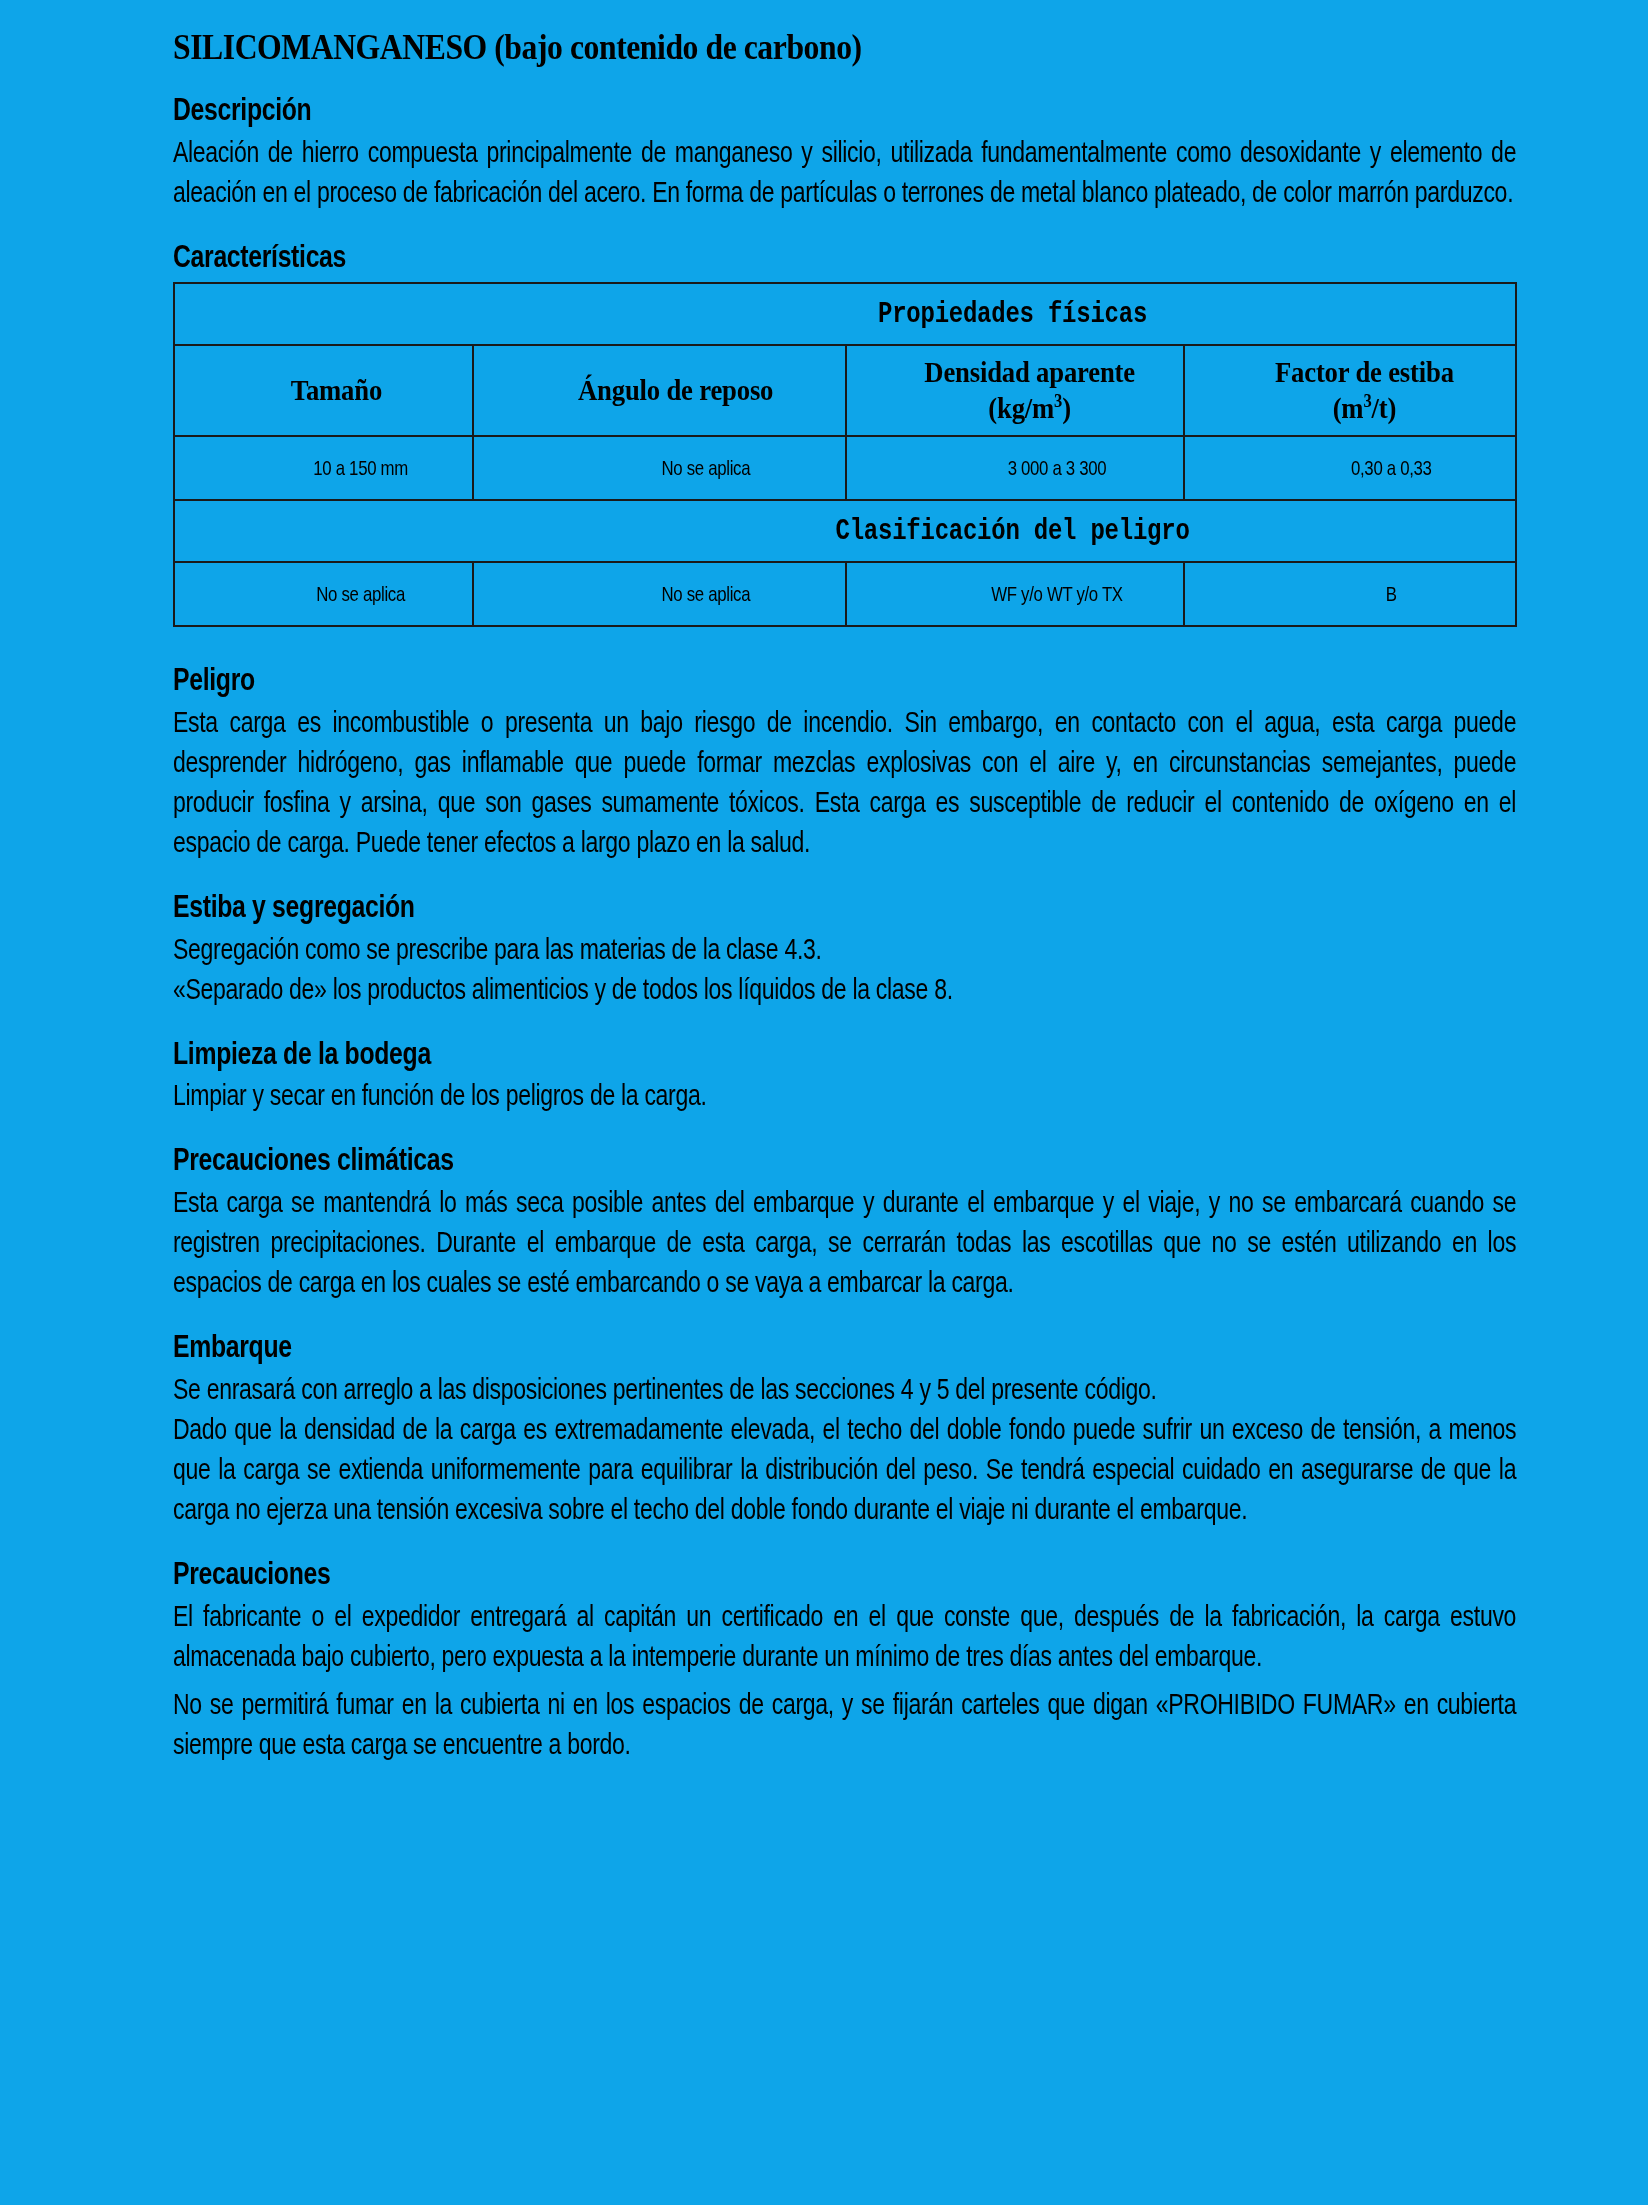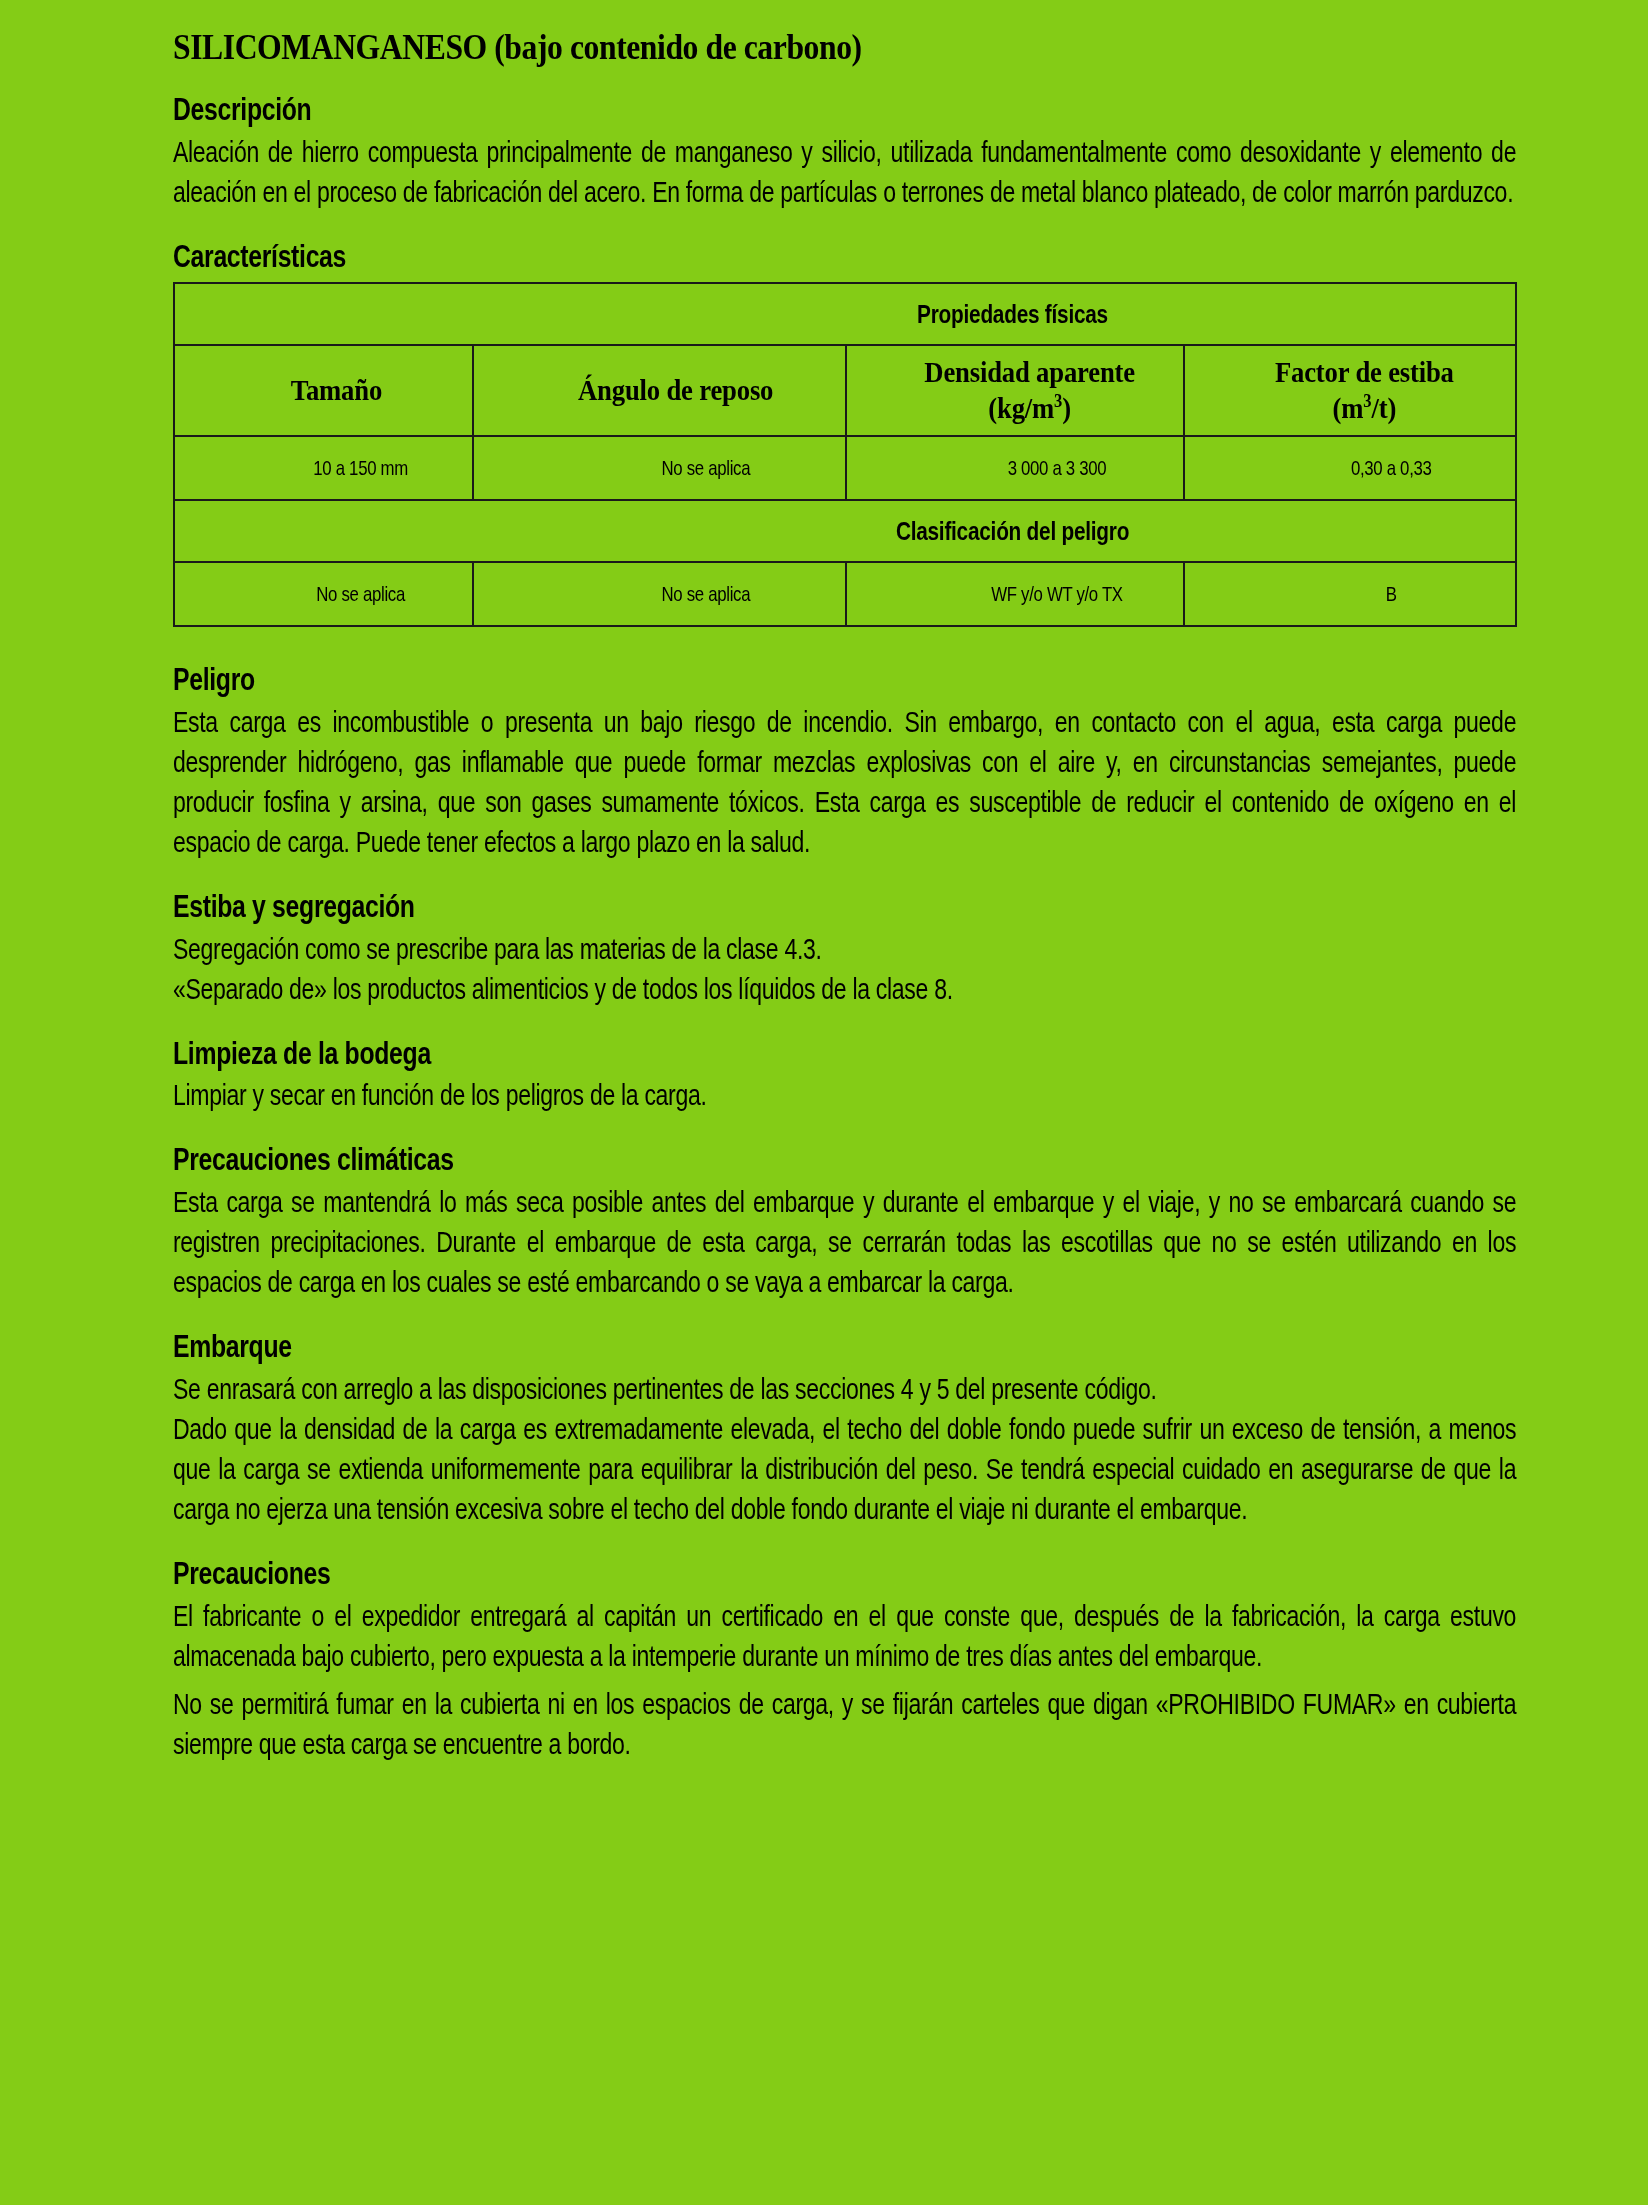--- a/index.html
+++ b/index.html
@@ -4,21 +4,21 @@
 <style>
   html, body {
     margin: 0;
     padding: 0;
     background: #ffffff;
   }
   .page {
     position: relative;
     width: 1648px;
     height: 2205px;
-    background: #84cc16;
+    background: #0ea5e9;
     color: #000000;
     font-family: "Liberation Sans", "DejaVu Sans", sans-serif;
     overflow: hidden;
   }
   .content {
     position: absolute;
     left: 173px;
     top: 27px;
     width: 1343px;
   }
@@ -90,23 +90,23 @@
     margin: 0 auto;
   }
   .cellwrap-serif {
     display: block;
     transform: scaleX(0.92);
     transform-origin: center center;
     width: 108.7%;
     margin: 0 auto;
   }
   .band {
-    font-family: Liberation Sans, sans-serif;
-    font-weight: bold;
-    font-size: 26px;
+    font-family: Liberation Mono, monospace;
+    font-weight: bold;
+    font-size: 30px;
     line-height: 1.2;
     letter-spacing: -0.3px;
     height: 60px;
   }
   .hdr-serif {
     font-family: "Liberation Serif", "DejaVu Serif", serif;
     font-weight: bold;
     font-size: 29px;
     line-height: 1.22;
     letter-spacing: -0.2px;

